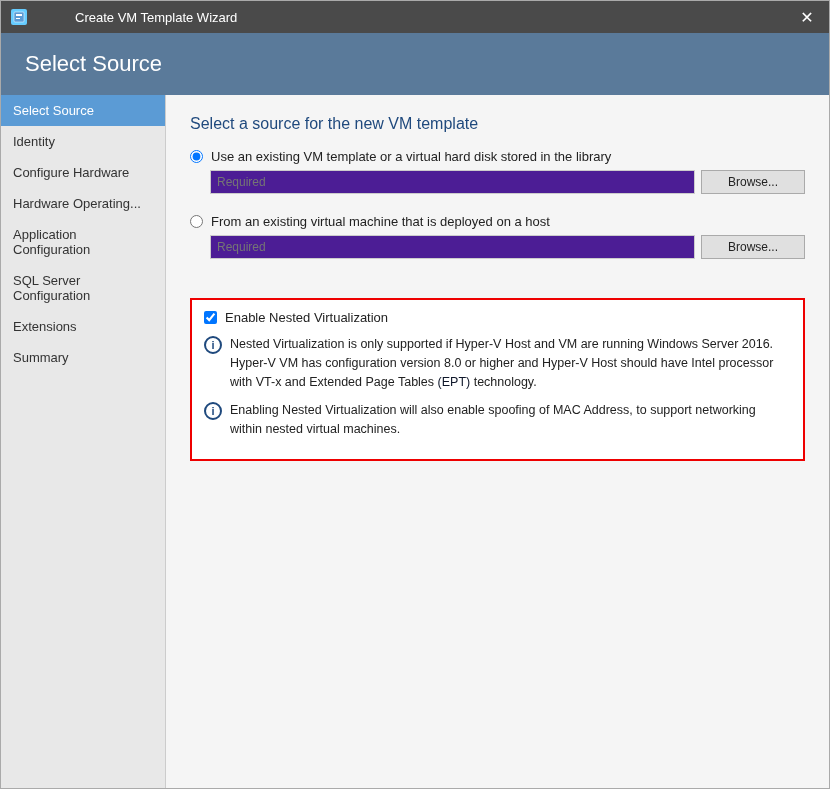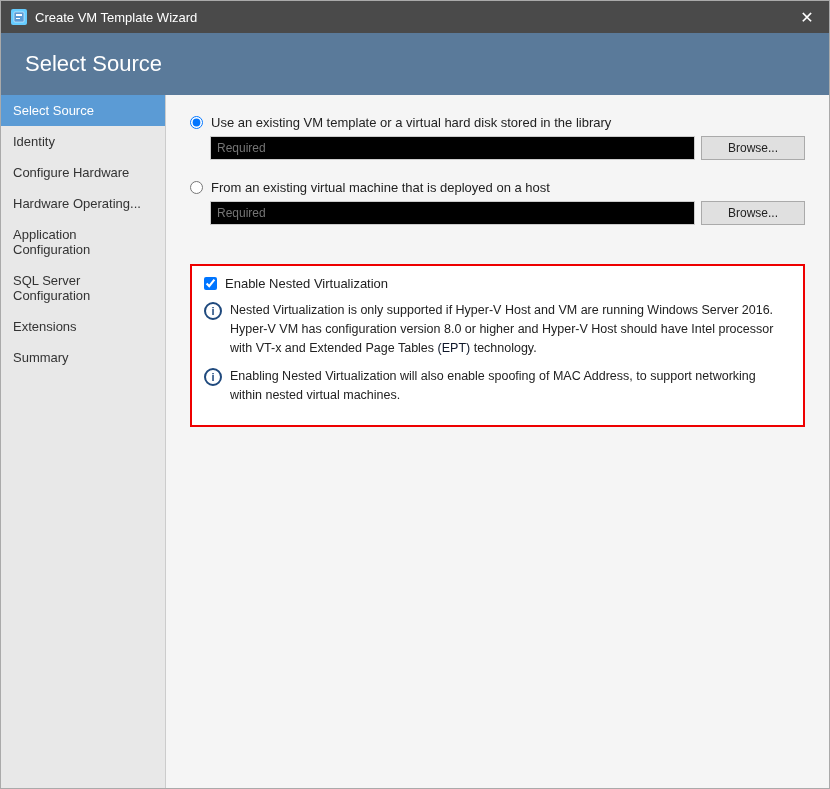--- a/index.html
+++ b/index.html
@@ -22,20 +22,21 @@
       flex-direction: column;
     }
     .title-bar {
       background: #4a4a4a;
       color: #fff;
       height: 32px;
       display: flex;
       align-items: center;
       padding: 0 10px;
       flex-shrink: 0;
+      gap: 40px;
     }
     .title-bar-icon {
       width: 16px;
       height: 16px;
       margin-right: 8px;
       background: #6cf;
       border-radius: 2px;
       display: flex; align-items: center; justify-content: center;
       font-size: 10px; color: #fff; font-weight: bold;
     }
@@ -117,21 +118,21 @@
     .input-row {
       display: flex;
       align-items: center;
       margin-bottom: 12px;
       margin-left: 20px;
     }
     .input-field {
       flex: 1;
       height: 24px;
       border: 1px solid #ccc;
-      background: #000000;
+      background: #4c1d95;
       padding: 2px 6px;
       font-size: 12px;
       color: #888;
     }
     .browse-btn {
       margin-left: 6px;
       height: 24px;
       padding: 0 26px;
       background: #e0e0e0;
       border: 1px solid #aaa;
@@ -240,20 +241,21 @@
       <div class="sidebar-item">Identity</div>
       <div class="sidebar-item">Configure Hardware</div>
       <div class="sidebar-item">Hardware Operating...</div>
       <div class="sidebar-item">Application Configuration</div>
       <div class="sidebar-item">SQL Server Configuration</div>
       <div class="sidebar-item">Extensions</div>
       <div class="sidebar-item">Summary</div>
     </div>
 
     <div class="main-content">
+      <div class="main-title">Select a source for the new VM template</div>
 
       <div class="radio-group">
         <div class="radio-row">
           <input type="radio" name="source" id="opt1" checked="" style="">
           <label for="opt1" class="radio-label">
             Use an existing VM template or a virtual hard disk stored <span class="highlight">in the library</span>
           </label>
         </div>
         <div class="input-row">
           <input type="text" class="input-field" placeholder="Required" style="">

